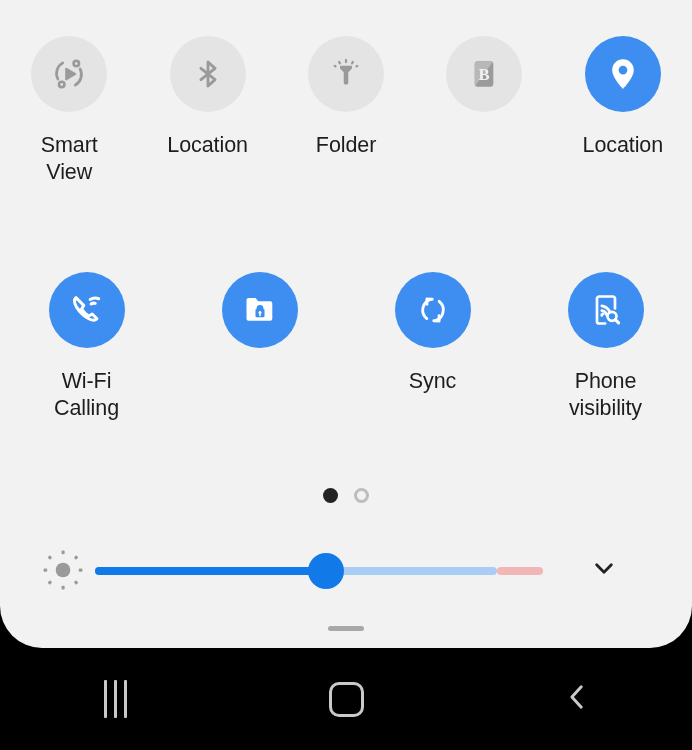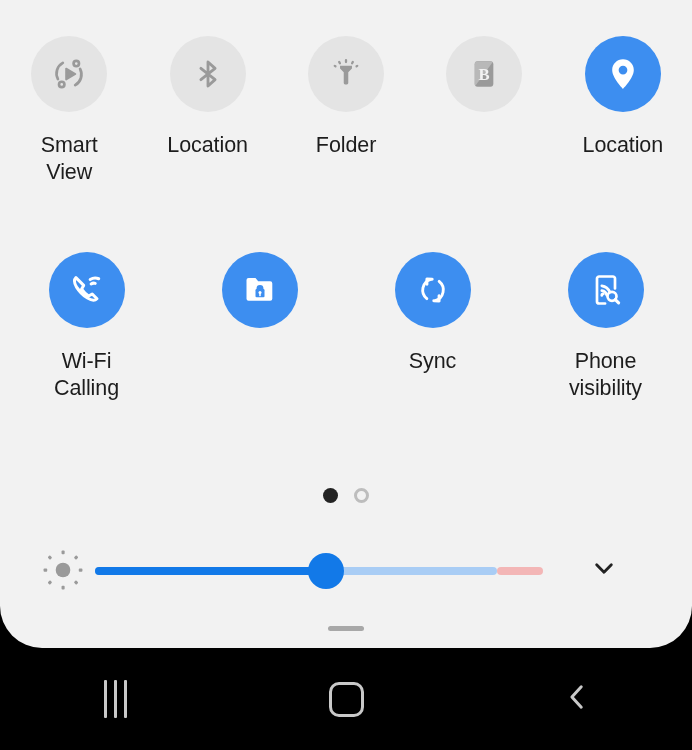--- a/index.html
+++ b/index.html
@@ -22,21 +22,21 @@
     overflow: hidden;
   }
 
   
   .tile-row {
     position: absolute;
     left: 0; width: 692px;
     display: flex;
   }
   .tile-row-1 { top: 36px; }
-  .tile-row-2 { top: 252px; }
+  .tile-row-2 { top: 272px; }
 
   .tile {
     flex: 1 1 0;
     display: flex;
     flex-direction: column;
     align-items: center;
     cursor: pointer;
   }
   .tile-circle {
     width: 76px; height: 76px;

